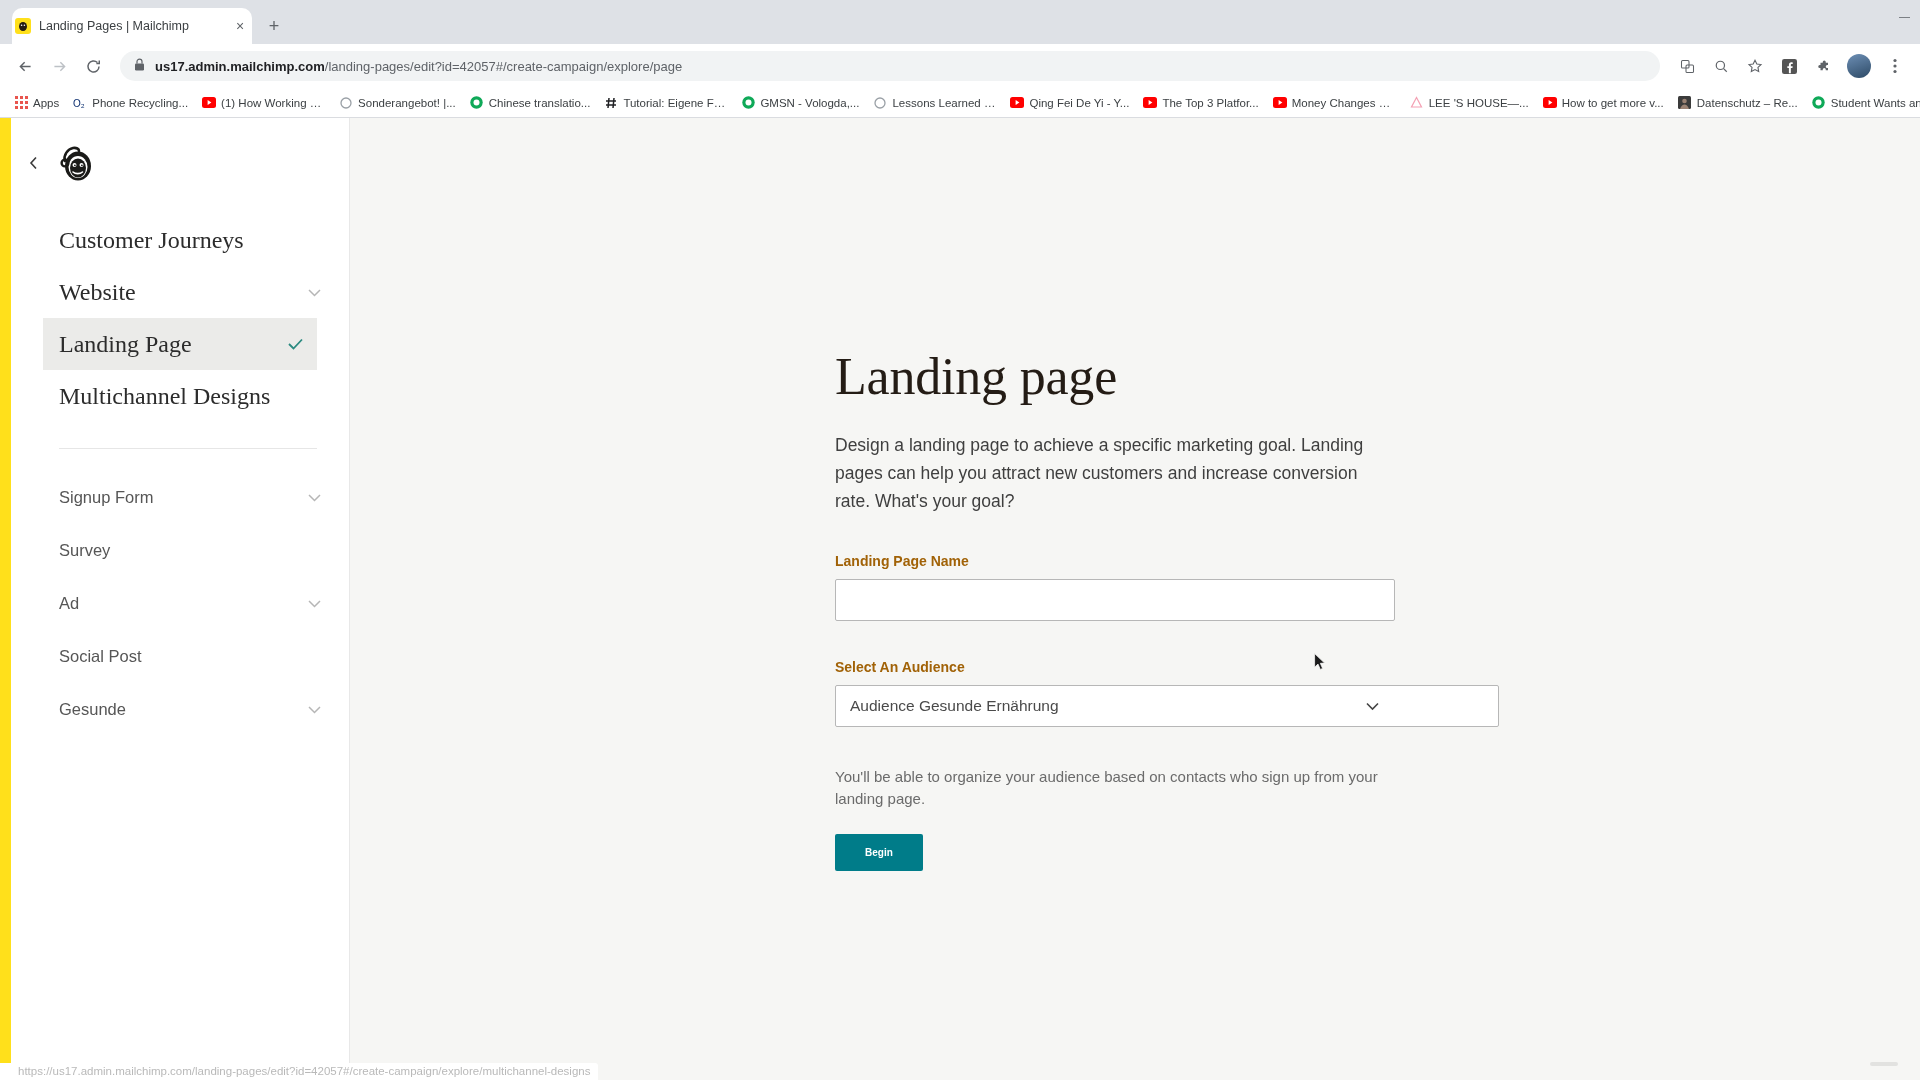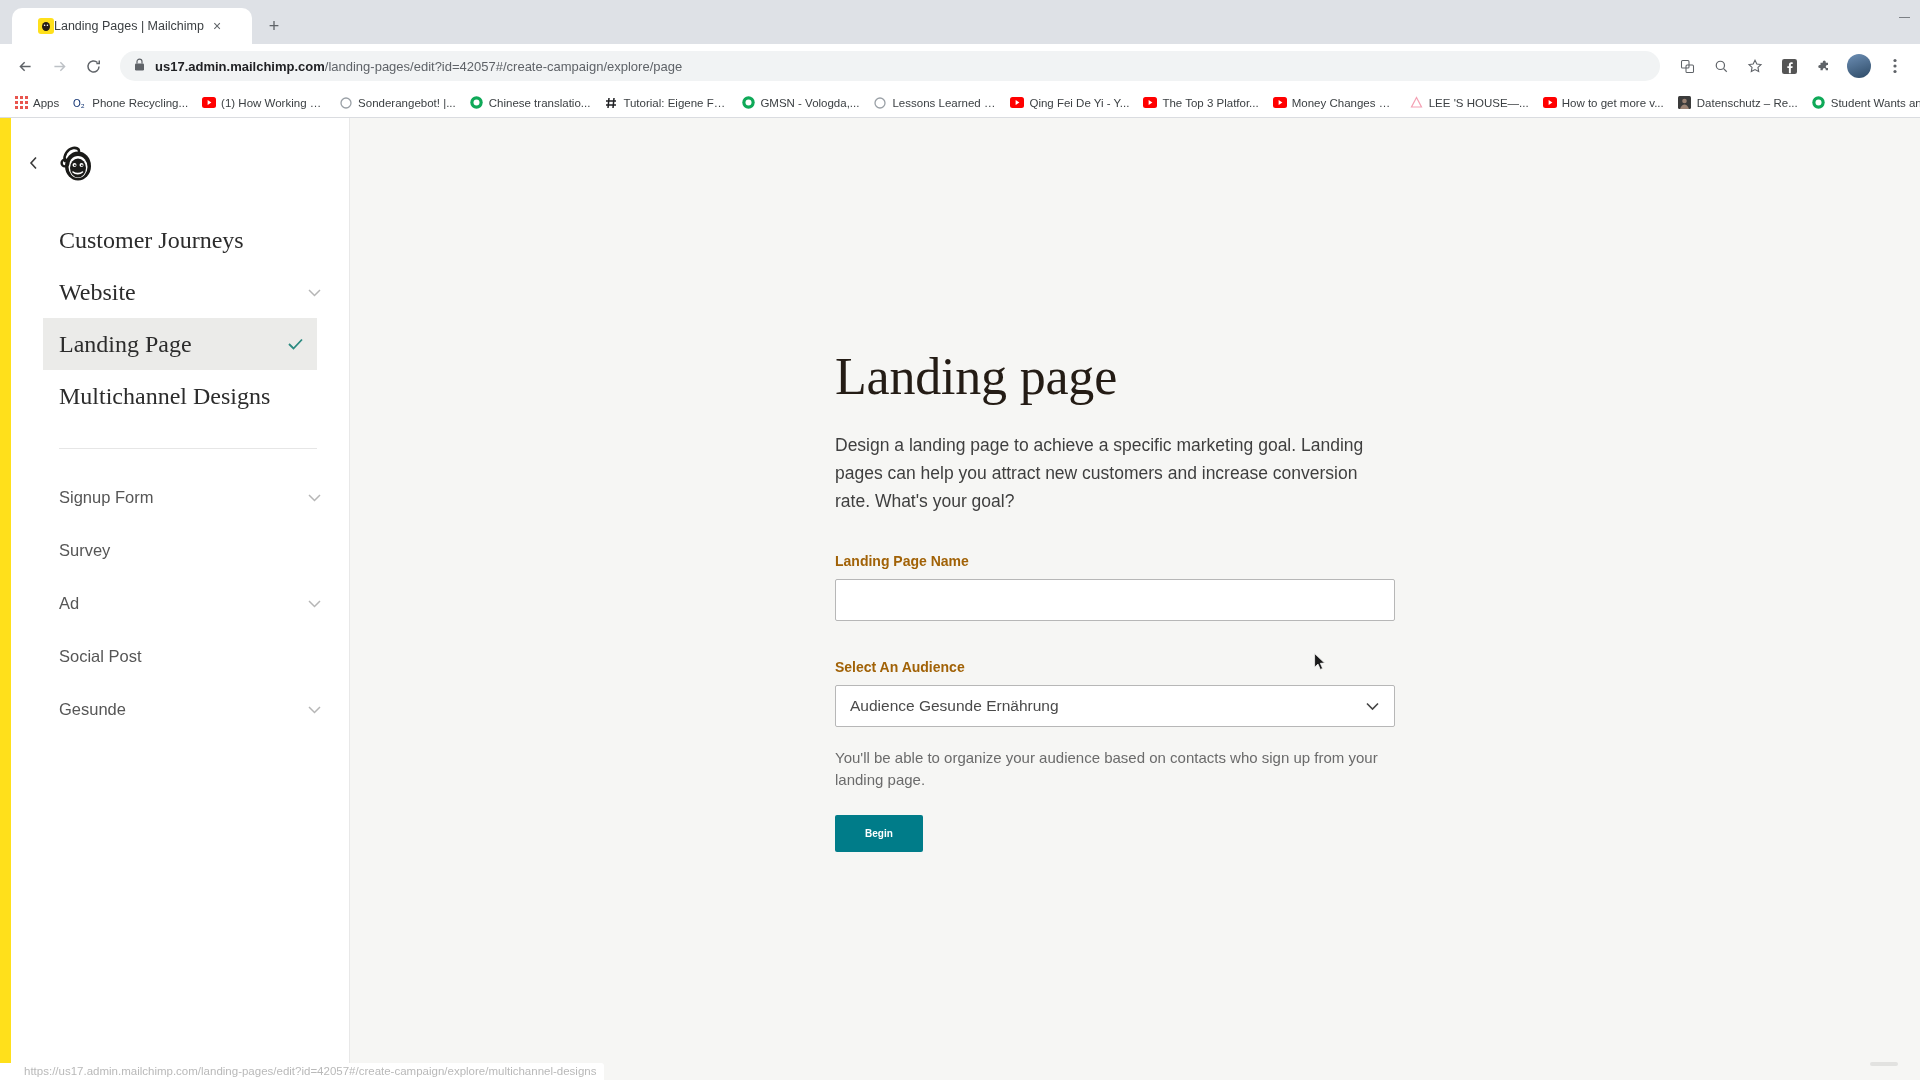--- a/index.html
+++ b/index.html
@@ -22,22 +22,22 @@
     position: relative;
   }
   .tab {
     height: 36px;
     min-width: 240px;
     max-width: 340px;
     background: #ffffff;
     border-radius: 10px 10px 0 0;
     display: flex;
     align-items: center;
-    padding: 0 26px;
-    gap: 0;
+    padding: 0 3px;
+    gap: 8px;
     position: relative;
   }
   .tab-favicon {
     width: 16px; height: 16px;
     border-radius: 3px;
     background: #ffe01b;
     display: flex; align-items: center; justify-content: center;
     flex: 0 0 auto;
   }
   .tab-favicon svg { display:block; }
@@ -255,39 +255,39 @@
     border: 1px solid #b7b7b7;
     border-radius: 2px;
     font-size: 15px;
     padding: 0 12px;
     color: #2c2c2c;
     font-family: "Liberation Sans", sans-serif;
     outline: none;
   }
   .select-wrap { position: relative; width: 560px; }
   .select-box {
-    width: 560px;
+    width: 664px;
     height: 42px;
     background: #ffffff;
     border: 1px solid #b7b7b7;
     border-radius: 2px;
     display: flex;
     align-items: center;
     padding: 0 14px;
     font-size: 15.5px;
     color: #4a4a4a;
   }
   .select-chev {
     position: absolute;
     right: 16px; top: 50%;
     transform: translateY(-50%);
     color: #444; font-size: 13px; line-height: 1;
   }
   .helper {
-    margin-top: 20px;
+    margin-top: 39px;
     font-size: 15px;
     line-height: 22px;
     color: #6b6b6b;
     max-width: 545px;
   }
   .begin-btn {
     margin-top: 24px;
     background: #007c89;
     color: #ffffff;
     border: none;
@@ -303,21 +303,21 @@
     position: absolute;
     left: 964px; top: 535px;
     width: 12px; height: 18px;
     pointer-events: none;
   }
 
   .statusbar {
     position: absolute;
     left: 0; bottom: 0;
     background: #ffffff;
-    padding: 2px 8px 3px 24px;
+    padding: 2px 8px 3px 18px;
     font-size: 11.5px;
     color: #b9b9b9;
     max-width: 700px;
     white-space: nowrap;
     overflow: hidden;
     text-overflow: ellipsis;
     border-top-right-radius: 3px;
   }
   .scroll-dot {
     position: absolute;

